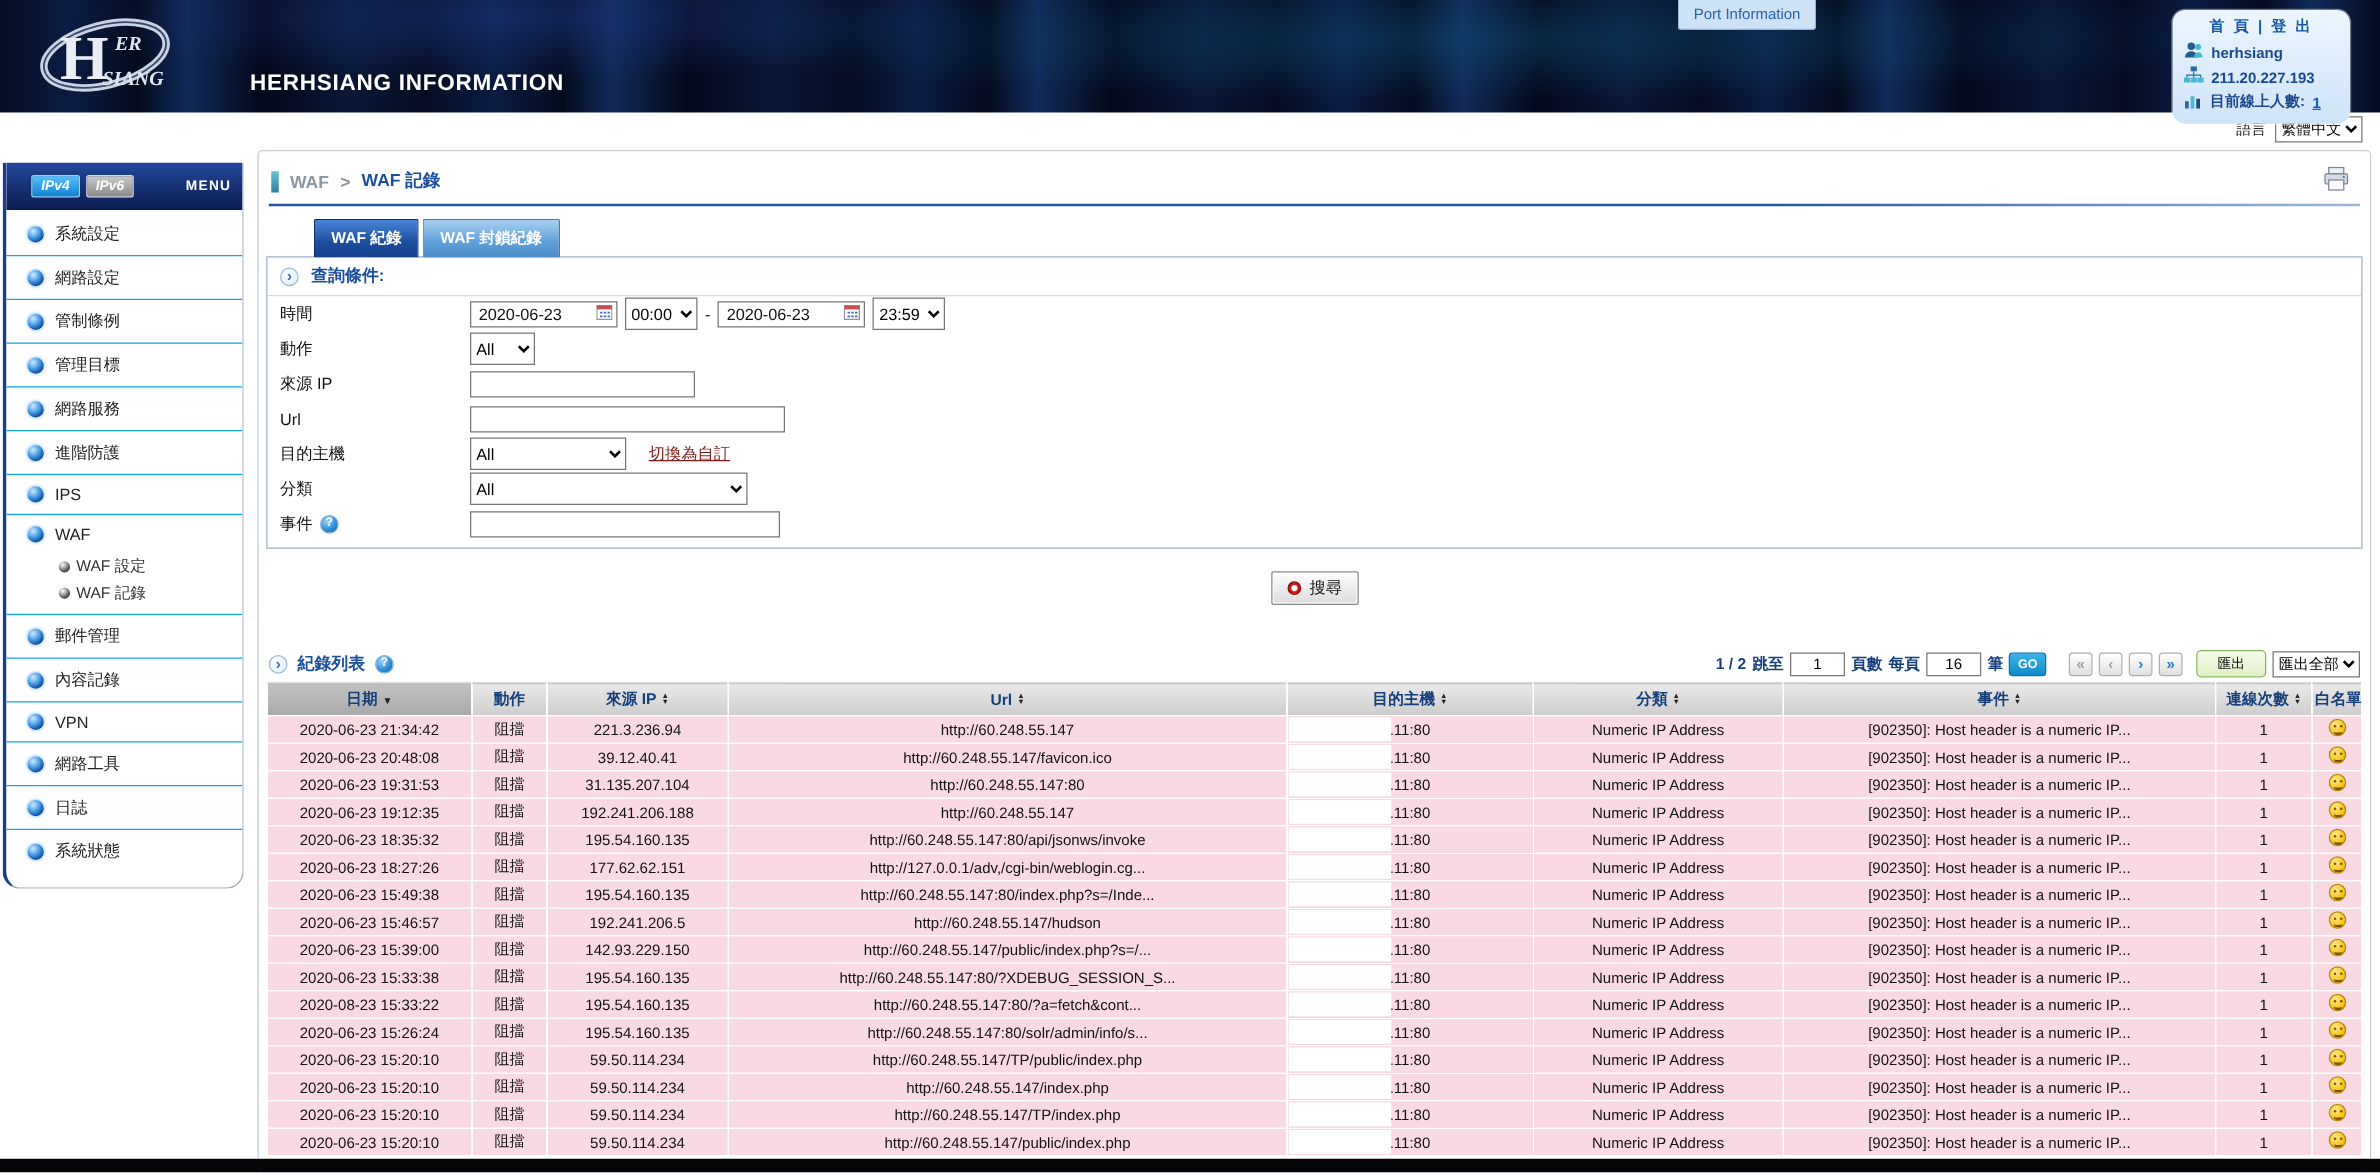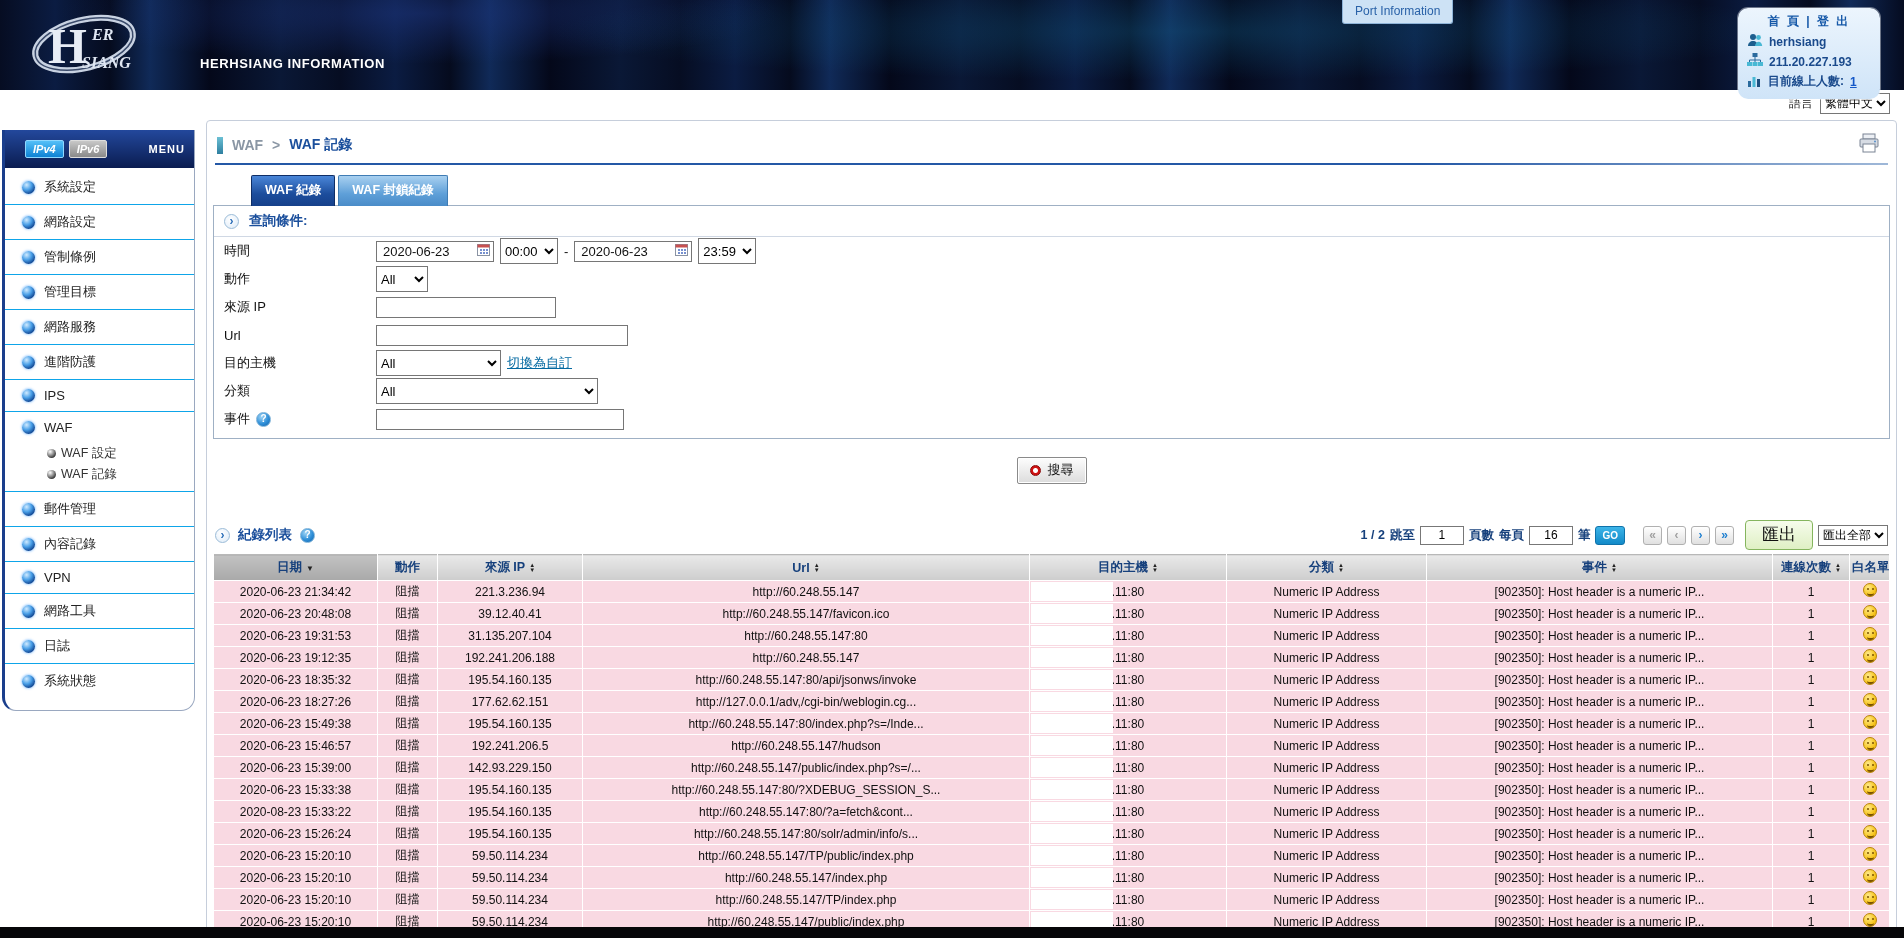--- a/index.html
+++ b/index.html
@@ -11,21 +11,21 @@
 
   
   .top-header{
     height:90px; position:relative;
     background:
       radial-gradient(900px 70px at 62% 35%, rgba(18,90,130,.40), transparent 70%),
       radial-gradient(500px 70px at 22% 15%, rgba(30,55,130,.55), transparent 72%),
       repeating-linear-gradient(90deg,#060d22 0px,#0b1c42 55px,#050b1e 110px,#102a58 150px,#04081a 210px,#0a1836 280px,#060d22 340px);
   }
   .logo-wrap{ position:absolute; left:26px; top:6px; }
-  .brand{ position:absolute; left:200px; top:56px; color:#fff; font-size:13px; font-weight:bold; letter-spacing:.6px; }
+  .brand{ position:absolute; left:200px; top:56px; color:#fff; font-size:18px; font-weight:bold; letter-spacing:.6px; }
   .port-tab{
     position:absolute; left:1342px; top:0; padding:4px 12px 5px;
     background:#cde2f5; color:#2a62a8; font-size:12px;
     border:1px solid #8fb4d8; border-top:none; border-radius:0 0 3px 3px;
   }
   .user-box{
     position:absolute; right:24px; top:8px; width:142px; padding:5px 9px 6px;
     background:linear-gradient(#ecf5fd,#cfe4f8); border-radius:10px;
     font-size:12px; color:#1a4a8c; box-shadow:0 0 0 1px rgba(255,255,255,.4);
   }
@@ -85,21 +85,21 @@
     background:radial-gradient(circle at 40% 35%,#fff,#dceaf8);
     color:#2a6db8; font-size:12px; font-weight:bold; display:inline-flex; align-items:center; justify-content:center; line-height:1;
   }
   .q-row{ display:flex; align-items:center; min-height:28px; padding-left:10px; font-size:13px; color:#111; }
   .q-label{ width:152px; display:flex; align-items:center; gap:6px; flex:0 0 152px; }
   .q-ctrl{ display:flex; align-items:center; gap:6px; }
   .txt{ height:21px; border:1px solid #767676; font-size:12px; padding:0 4px; background:#fff; }
   .date-box{ width:118px; height:21px; border:1px solid #767676; background:#fff;
     display:inline-flex; align-items:center; justify-content:space-between; padding:0 3px 0 6px; font-size:13px; }
   select{ height:26px; font-size:13px; background:#fff; border:1px solid #767676; }
-  .blue-link{ color:#0369a1; text-decoration:underline; margin-left:0; cursor:pointer; }
+  .blue-link{ color:#7f1d1d; text-decoration:underline; margin-left:12px; cursor:pointer; }
   .q-icon{
     width:15px; height:15px; border-radius:50%; border:1px solid #7ab0d8; flex:0 0 15px;
     background:radial-gradient(circle at 35% 30%,#9fd4f5,#2f8fd8 55%,#1060a8);
     color:#fff; font-weight:bold; font-size:10px; display:inline-flex; align-items:center; justify-content:center; line-height:1;
   }
 
   .search-row{ display:flex; justify-content:center; margin:18px 0 36px; }
   .search-btn{ display:inline-flex; align-items:center; gap:7px; font-size:13px; color:#111;
     padding:3px 12px 4px; border:1px solid #8a8a8a; border-radius:2px;
     background:linear-gradient(#fdfdfd,#dcdcdc); box-shadow:inset 0 0 0 1px #fff; cursor:pointer; }
@@ -111,21 +111,21 @@
   .pagination{ margin-left:auto; display:flex; align-items:center; gap:5px; font-size:12.5px; color:#16407c; font-weight:bold; }
   .pg-input{ width:44px; height:19px; border:1px solid #777; text-align:center; font-size:12px; font-weight:normal; }
   .go-btn{ background:linear-gradient(#3cb4e8,#128ac8); color:#fff; font-size:10px; font-weight:bold;
     padding:3px 6px; border-radius:3px; border:1px solid #0e72aa; cursor:pointer; }
   .nav-btn{ width:19px; height:19px; border:1px solid #b0b0b0; border-radius:3px;
     background:linear-gradient(#fff,#e0e0e0); display:flex; align-items:center; justify-content:center;
     font-size:12px; font-weight:bold; cursor:pointer; }
   .nav-btn.off{ color:#a0a0a0; }
   .nav-btn.on{ color:#1e7fd0; }
   .export-btn{ border:1px solid #85b55e; border-radius:4px; background:linear-gradient(#f6fcec,#dff0c4);
-    font-size:17px; font-weight:normal; padding:2px 16px 3px; color:#111; cursor:pointer; margin-left:6px; }
+    font-size:11px; font-weight:normal; padding:2px 16px 3px; color:#111; cursor:pointer; margin-left:6px; }
   .export-select{ height:21px; font-size:12px; }
 
   table.records{ width:100%; border-collapse:collapse; border:1px solid #b8b8b8; margin-top:2px; table-layout:fixed; }
   table.records th{
     background:linear-gradient(#e9e9e9,#cdcdcd); color:#16407c; font-size:12.5px; font-weight:bold;
     height:26px; border:1px solid #fff; border-top:none; padding:0 2px; white-space:nowrap; overflow:hidden;
   }
   table.records th.col-date{ background:linear-gradient(#c2c2c2,#a9a9a9); }
   table.records td{
     background:#f9d9e2; font-size:12px; color:#111; text-align:center; height:22px;

